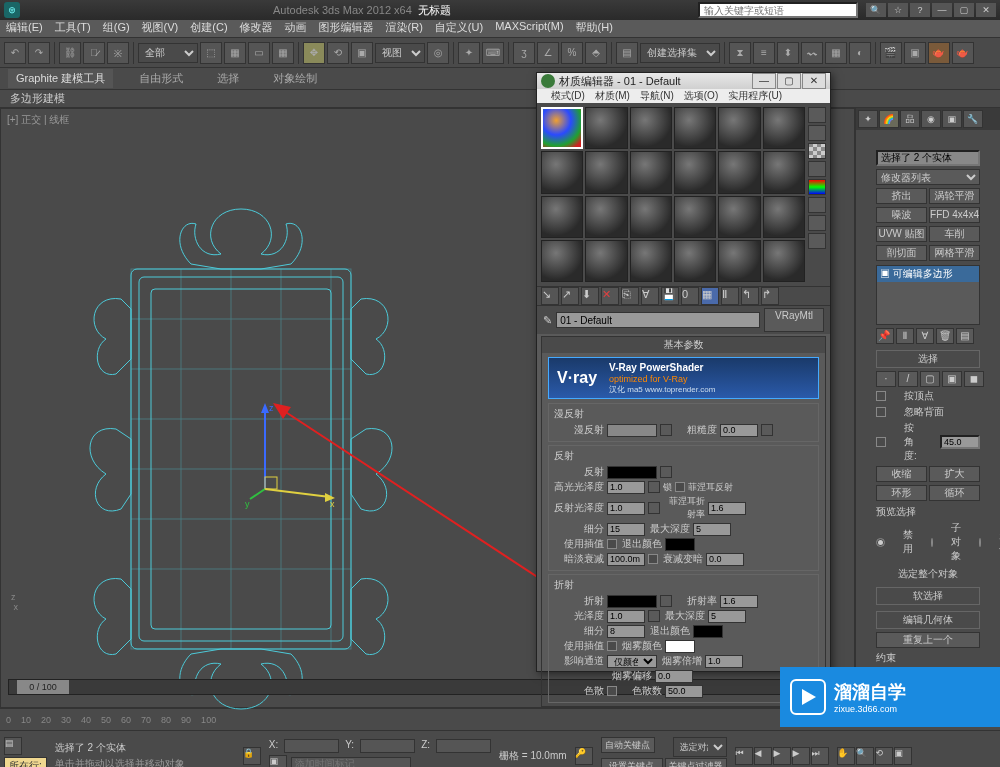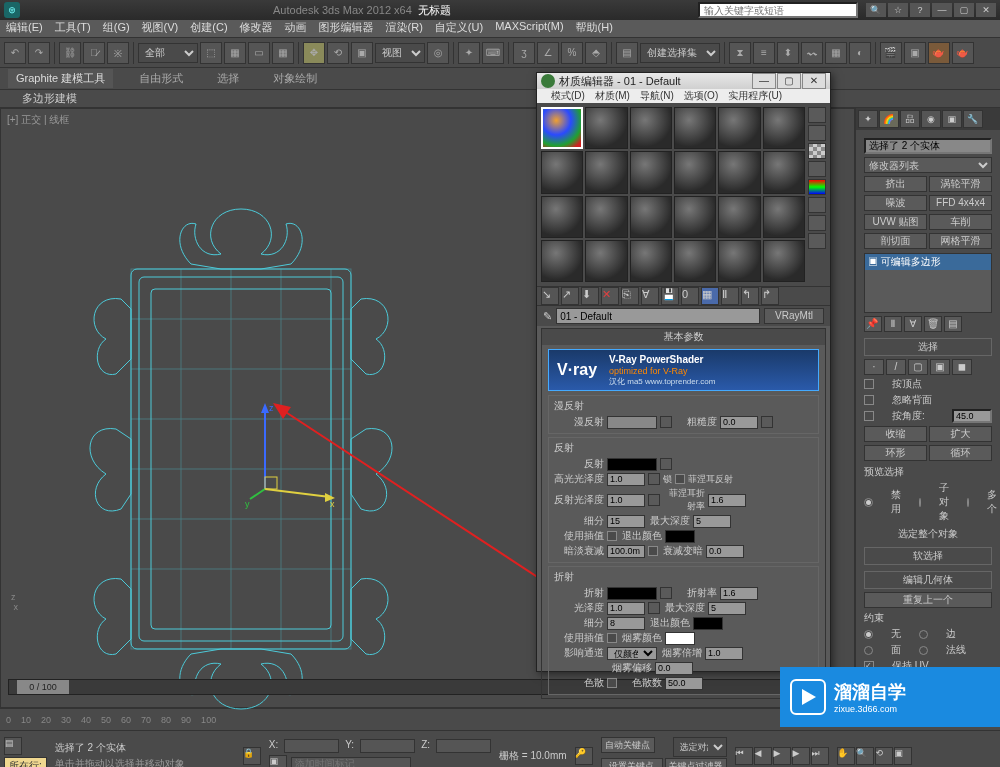--- a/index.html
+++ b/index.html
@@ -14,29 +14,29 @@
 .menu-bar { height: 18px; background: #5a5a5a; display: flex; align-items: flex-start; padding: 0 6px; gap: 12px; border-bottom:1px solid #333;}
 .menu-item { color: #ddd; font-size: 11px; cursor: default; }
 .toolbar { height: 30px; background: #4a4a4a; display: flex; align-items: center; padding: 2px 4px; gap: 2px; border-bottom:1px solid #333;}
 .tb-btn { width: 22px; height: 22px; background: #555; border: 1px solid #333; display:flex;align-items:center;justify-content:center;font-size:10px;color:#aaa;}
 .tb-btn.active { background:#666; }
 .tb-select { height:20px; background:#4a4a4a; color:#ccc; border:1px solid #333; font-size:10px; padding:0 2px;}
 .tb-sep { width:1px; height:22px; background:#333; margin:0 2px;}
 .ribbon-tabs { height: 22px; background: #4a4a4a; display:flex; align-items:center; padding:0 8px; gap:18px; border-bottom:1px solid #333;}
 .ribbon-tab { color:#aaa; font-size:11px; padding:2px 8px;}
 .ribbon-tab.active { color:#ddd; background:#555;}
-.ribbon-sub { height:18px; background:#4a4a4a; padding:0 22px; display:flex;align-items:center; border-bottom:1px solid #333;}
+.ribbon-sub { height:18px; background:#4a4a4a; padding:0 10px; display:flex;align-items:center; border-bottom:1px solid #333;}
 .viewport-label { position:absolute; top:4px; left:6px; color:#999; font-size:10px;}
 .main-row { display:flex; height: 600px; }
 .viewport { flex:1; background:#4a4a4a; position:relative; border:1px solid #333;}
 .command-panel { width:145px; background:#4a4a4a; border-left:1px solid #333; overflow:hidden;}
 .cp-tabs { display:flex; gap:1px; padding:2px; background:#3a3a3a;}
 .cp-tab { width:20px; height:18px; background:#555; border:1px solid #333;font-size:9px;text-align:center;line-height:16px;}
 .cp-tab.active { background:#6a6a5a;}
-.cp-section { padding:8px; }
+.cp-section { padding:20px; }
 .cp-name { width:100%; height:16px; background:#888; color:#000; font-size:10px; padding:1px 3px; margin-bottom:3px;}
 .cp-dd { width:100%; height:16px; background:#5a5a5a; color:#ccc; border:1px solid #333; font-size:10px;}
 .cp-btnrow { display:flex; gap:2px; margin-top:3px;}
 .cp-btn { flex:1; height:16px; background:#5a5a5a; border:1px solid #333; color:#ccc; font-size:10px; text-align:center; line-height:14px;}
 .cp-list { height:60px; background:#5a5a5a; border:1px solid #333; margin-top:4px;}
 .cp-list-item { background:#3a6a9a; color:#fff; font-size:10px; padding:1px 3px;}
 .cp-rollout-hdr { background:#4a4a4a; text-align:center; font-size:10px; color:#ccc; padding:1px; border:1px solid #666; margin-top:6px;}
 .cp-row { display:flex; align-items:center; gap:18px; margin:2px 0; font-size:10px;}
 .cp-row label { flex:1;}
 .cp-spinner { width:40px; height:14px; background:#999; color:#000; font-size:9px; padding:0 2px;}
@@ -60,21 +60,21 @@
 .mat-slots-area { display:flex; background:#4a4a4a; padding:4px;}
 .mat-slots { flex:1; display:grid; grid-template-columns:repeat(6,1fr); gap:2px;}
 .mat-slot { aspect-ratio:1; background: radial-gradient(circle at 35% 30%, #777, #2a2a2a 70%); border:1px solid #222;}
 .mat-slot.sel { border:2px solid #fff; background: radial-gradient(circle at 35% 30%, #f0a030, #2a4aff 40%, #20a030 70%, #d02020 90%);}
 .mat-side { width:18px; display:flex; flex-direction:column; gap:2px; margin-left:3px;}
 .mat-side-btn { height:16px; background:#5a5a5a; border:1px solid #333;}
 .mat-toolbar { height:22px; background:#4a4a4a; display:flex; align-items:center; gap:2px; padding:0 4px; border-top:1px solid #333;border-bottom:1px solid #333;}
 .mat-tb-btn { width:18px; height:18px; background:#555; border:1px solid #333;}
 .mat-name-row { display:flex; align-items:center; gap:4px; padding:2px 6px; background:#4a4a4a;}
 .mat-name-input { flex:1; height:16px; background:#999; color:#000; border:1px solid #333; font-size:10px; padding:0 3px;}
-.mat-type-btn { width:60px; height:16px; background:#5a5a5a; color:#ccc; border:1px solid #333; font-size:10px;text-align:center;line-height:14px;}
+.mat-type-btn { width:60px; height:24px; background:#5a5a5a; color:#ccc; border:1px solid #333; font-size:10px;text-align:center;line-height:14px;}
 .mat-rollout { border:1px solid #333; margin:2px 4px;}
 .mat-rollout-hdr { background:#4a4a4a; text-align:center; font-size:10px; color:#ccc; padding:1px;}
 .vray-banner { margin:4px 6px; height:42px; background:linear-gradient(#1a3a6a,#2a5aaa); border:1px solid #4af; display:flex; align-items:center; padding:0 8px; gap:12px;}
 .vray-logo { font-size:16px; font-weight:bold; color:#fff;}
 .vray-txt { font-size:9px; color:#fff; line-height:1.2;}
 .vray-txt .o { color:#f80;}
 .mat-group { border:1px solid #666; margin:3px 6px; padding:3px 5px;}
 .mat-group-title { font-size:10px; color:#ccc; margin-bottom:2px;}
 .mat-prow { display:flex; align-items:center; gap:3px; font-size:10px; color:#ccc; margin:1px 0;}
 .mat-prow .lbl { width:50px; text-align:right;}

